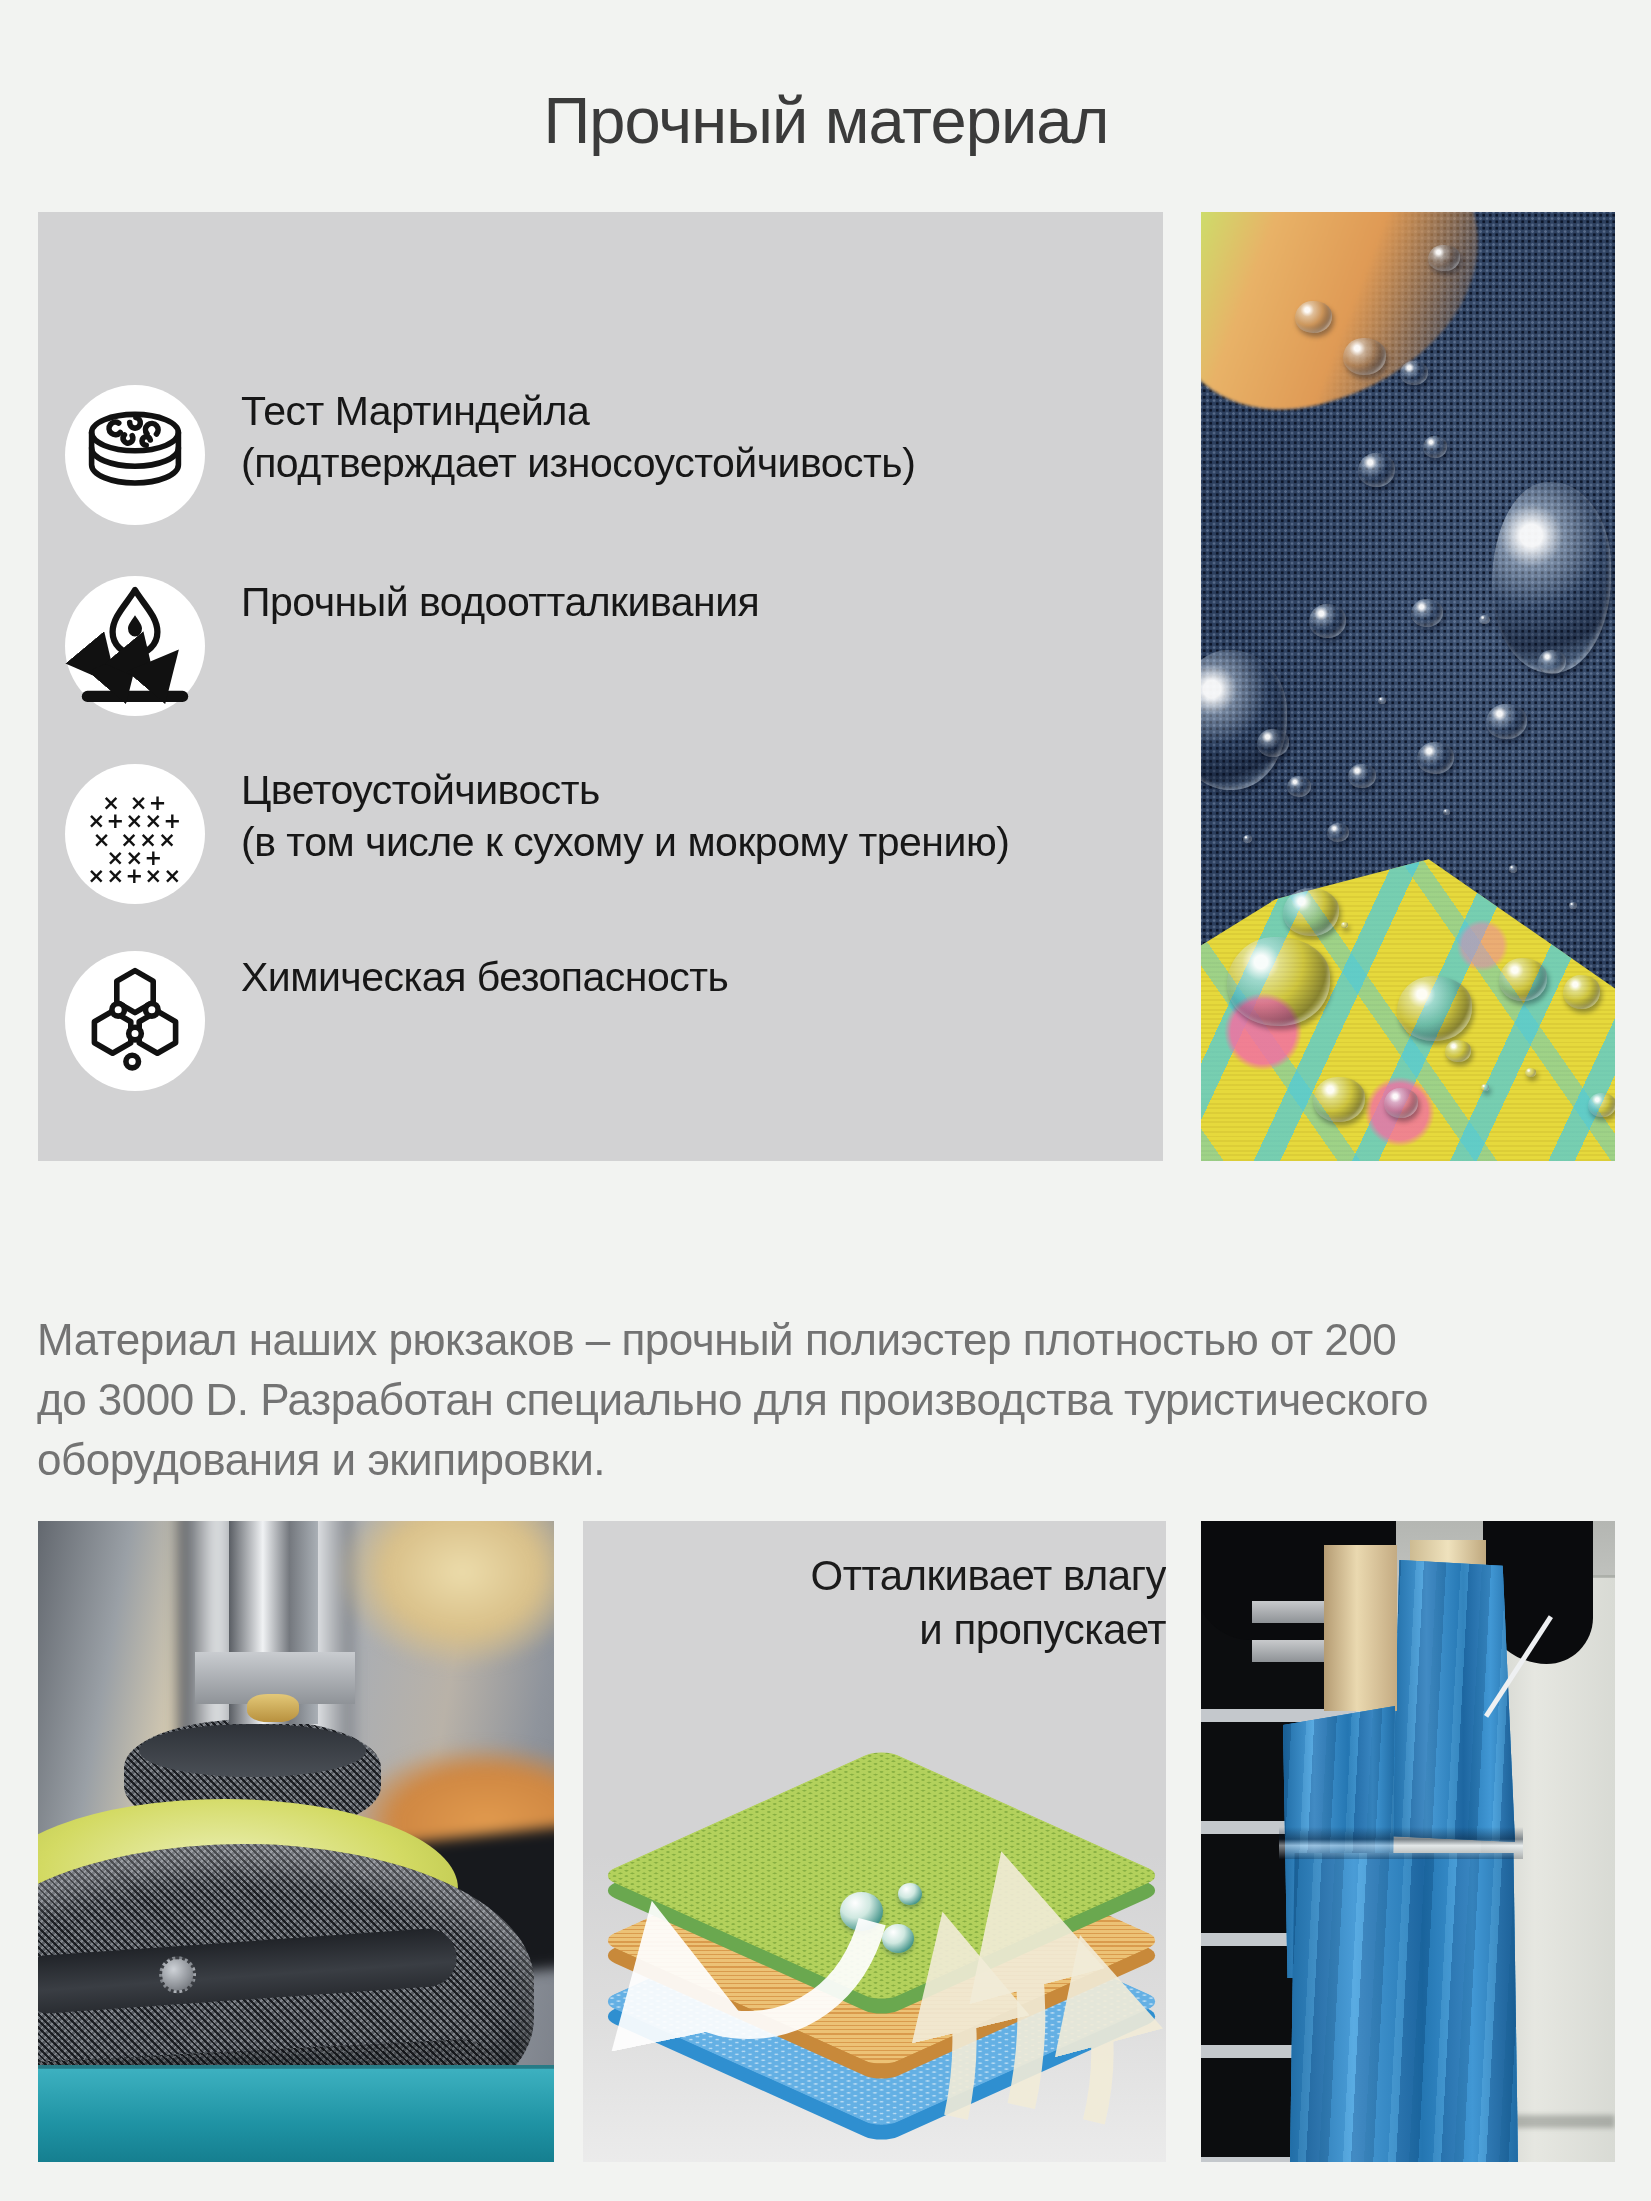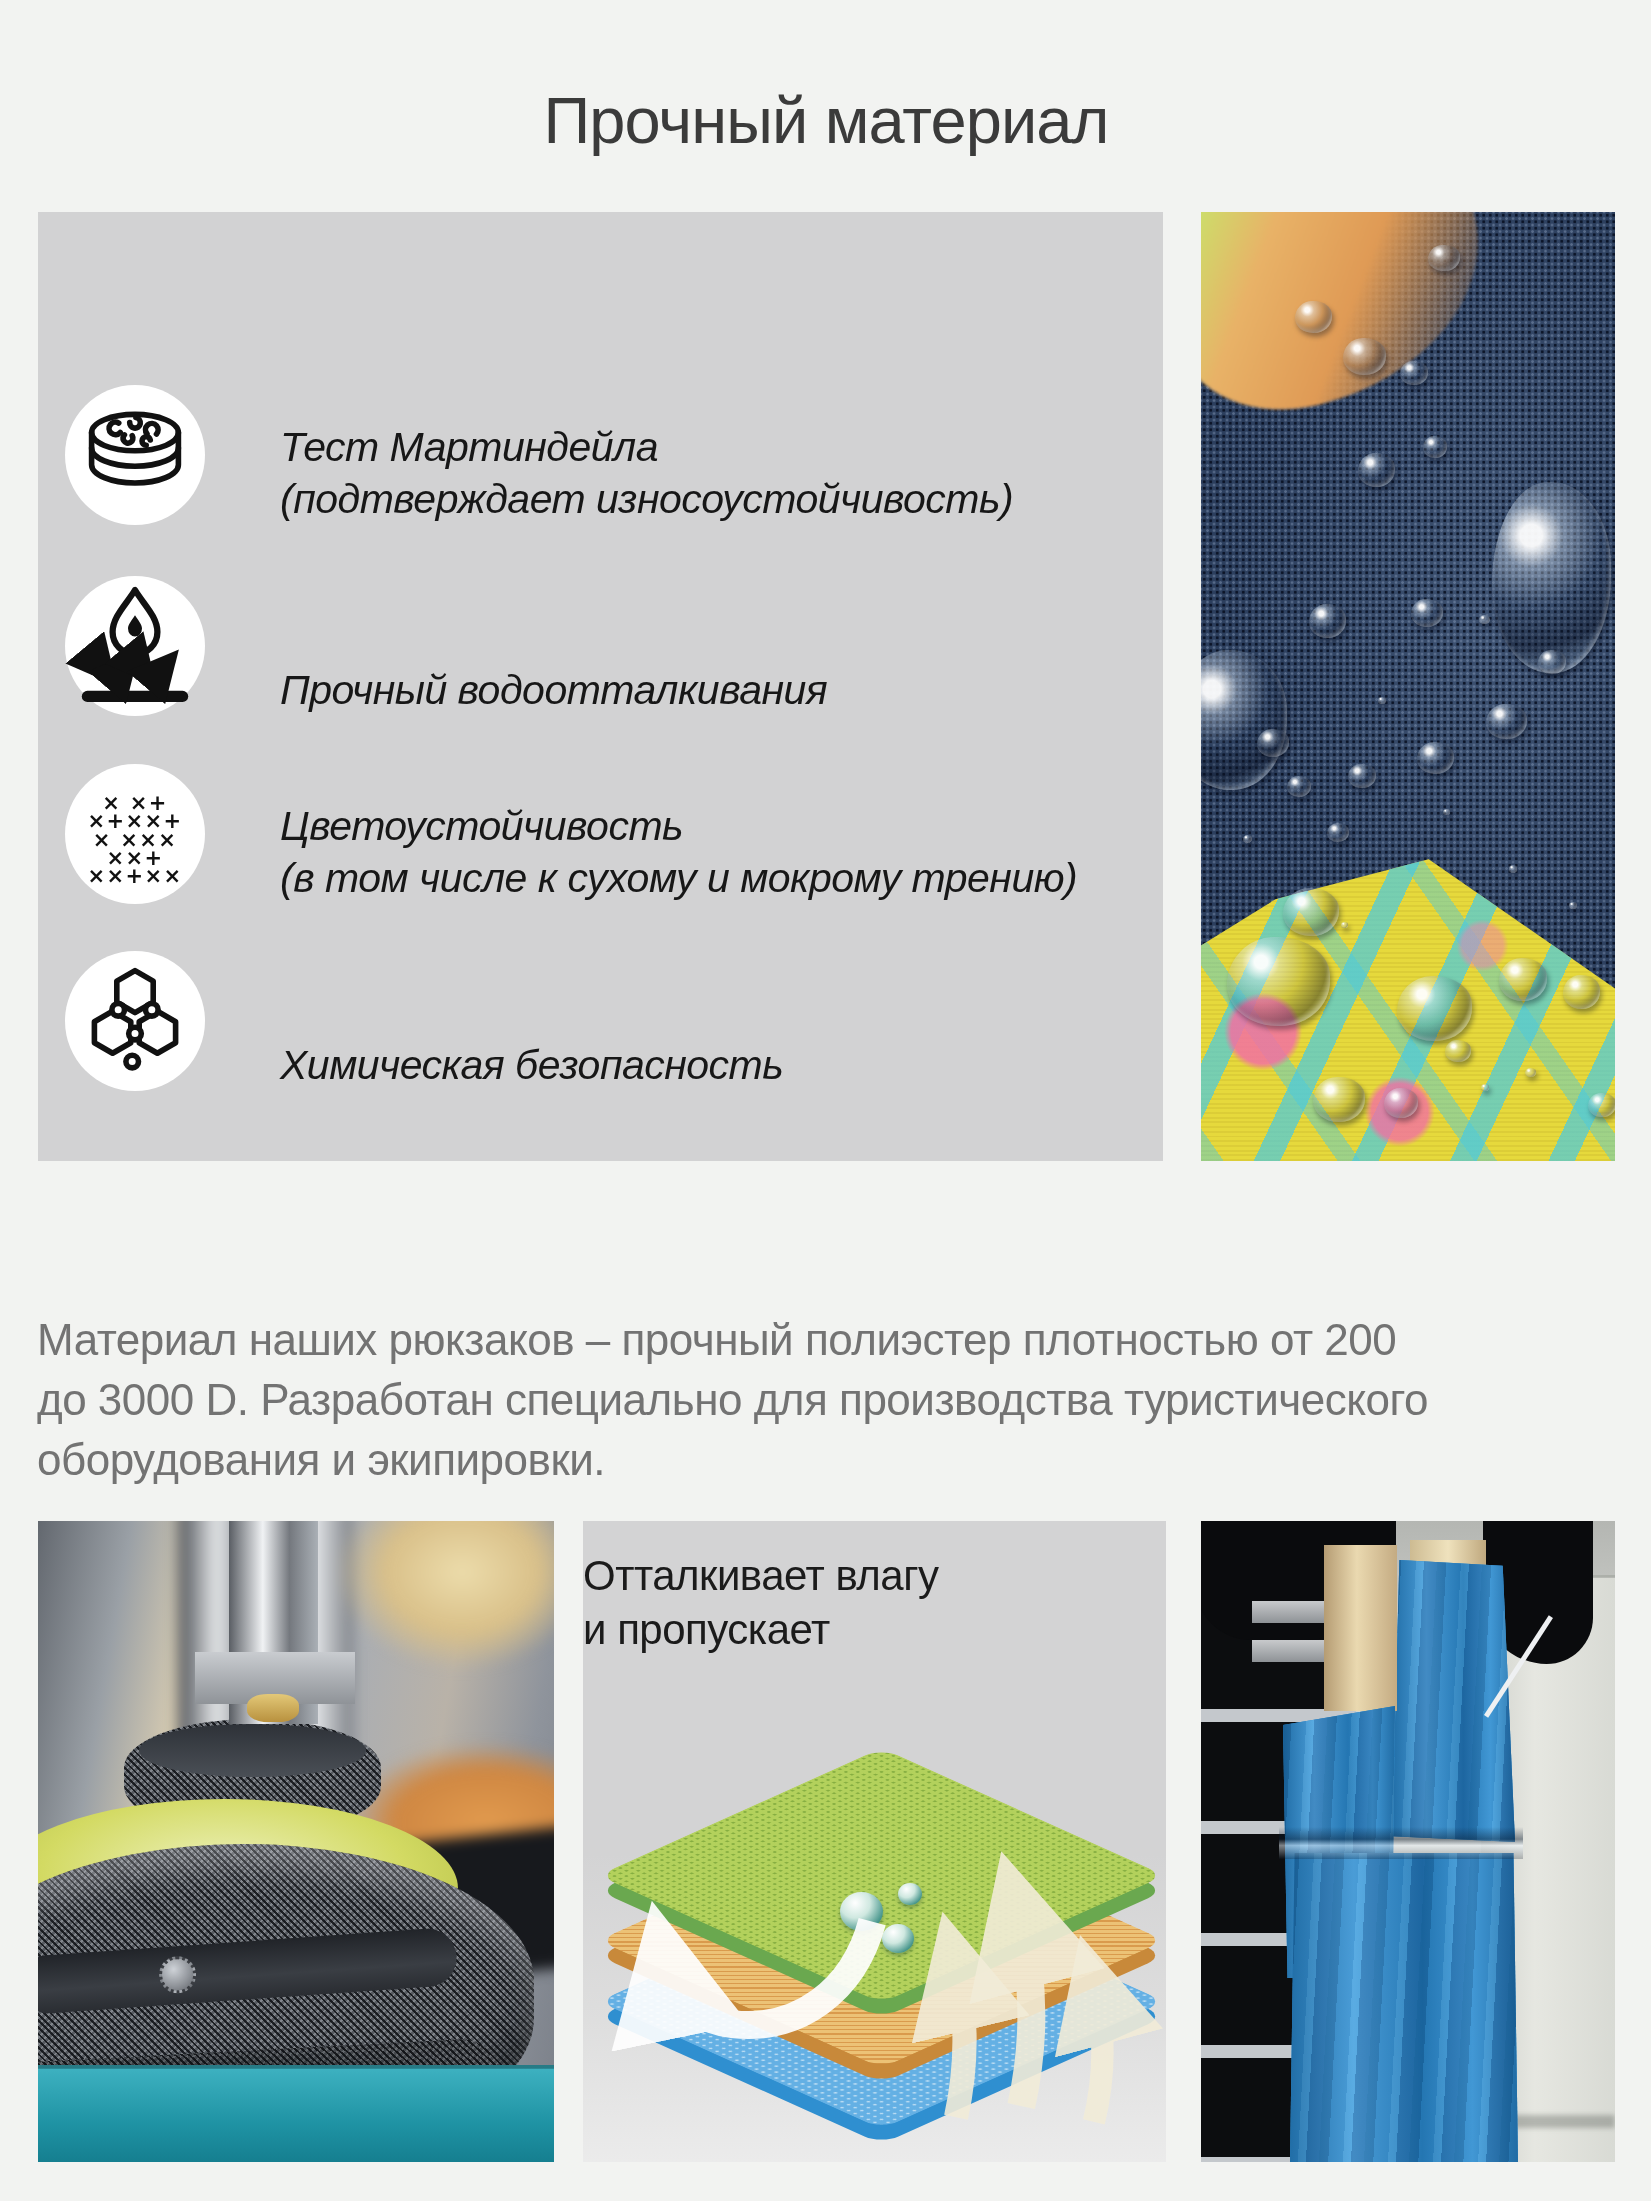--- a/index.html
+++ b/index.html
@@ -15,21 +15,21 @@
     text-align:center;font-size:65px;font-weight:300;letter-spacing:-0.9px;color:#3b3b3b;
   }
   
   .tests-panel{
     position:absolute;left:38px;top:212px;width:1125px;height:949px;
     background:#d2d2d3;overflow:hidden;
   }
   .panel-heading{
     position:absolute;left:32px;top:54px;font-size:46px;letter-spacing:-0.5px;color:#1c1c1c;
   }
-  .test-item{position:absolute;left:27px;display:flex;align-items:flex-end;gap:75px;font-style:italic;}
+  .test-item{position:absolute;left:27px;display:flex;align-items:flex-start;gap:36px;}
   .test-item .icon-circle{
     width:140px;height:140px;border-radius:50%;background:#fff;flex:0 0 140px;
     display:flex;align-items:center;justify-content:center;
   }
   .icon-circle svg{width:140px;height:140px;}
   .item-text{font-size:41px;line-height:52px;letter-spacing:-0.5px;color:#171717;}
   
   .fabric-photo{
     position:absolute;left:1201px;top:212px;width:414px;height:949px;overflow:hidden;
     background-color:#2c3f5e;
@@ -115,21 +115,21 @@
     background:rgba(8,20,24,.45);filter:blur(7.5px);}
   .front-shaft{position:absolute;left:191px;top:0;width:89px;height:203px;
     background:linear-gradient(90deg,#5a5e64,#f0f2f4 38%,#74787e 68%,#aab0b6);}
   .cross-block{position:absolute;left:157px;top:131px;width:160px;height:52px;
     background:linear-gradient(180deg,#c9ccd0,#8f9398);}
   .gold-ring{position:absolute;left:209px;top:173px;width:52px;height:28px;border-radius:40%;
     background:linear-gradient(180deg,#e3c878,#b8913e);}
   
   .breath-panel{left:583px;width:583px;
     background:linear-gradient(180deg,#d3d3d4 0%,#d3d3d4 52%,#dedede 78%,#ebebeb 100%);}
-  .breath-caption{position:absolute;left:0;top:28px;width:100%;text-align:left;
+  .breath-caption{position:absolute;left:0;top:28px;width:100%;text-align:right;
     font-size:42px;line-height:54px;letter-spacing:-0.5px;color:#1b1b1b;}
   .layer-wrap{position:absolute;left:18.6px;top:280px;width:545px;height:362px;}
   .layer{position:absolute;width:401px;height:401px;left:79px;transform:scaleY(.45) rotate(45deg);border-radius:24px;}
   .l-blue-e{top:15px;background:#2f8fd0;}
   .l-blue{top:0;background-color:#64b0e4;
     background-image:radial-gradient(rgba(255,255,255,.55) 1.5px, transparent 2.2px);background-size:9.3px 9.3px;}
   .l-orange-e{top:-46px;background:#c8893a;}
   .l-orange{top:-61px;background-color:#ecc276;
     background-image:repeating-linear-gradient(-45deg, rgba(202,122,42,.55) 0 2.8px, transparent 2.8px 9.3px);}
   .l-green-e{top:-111px;background:#6aa84f;}

